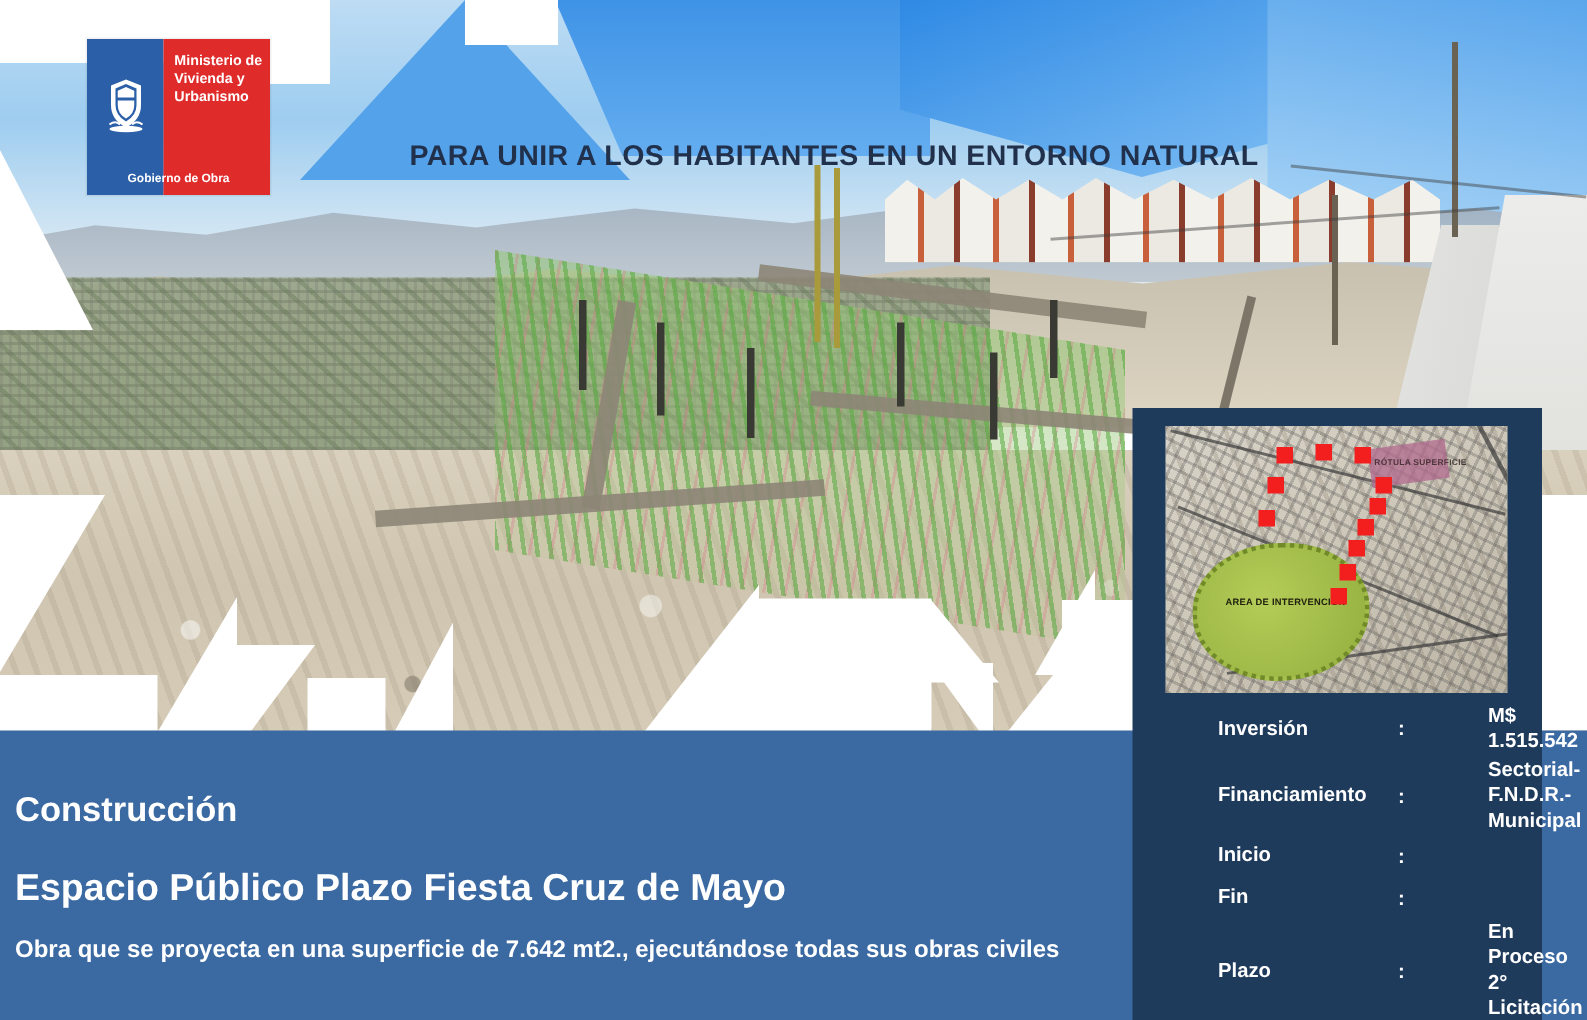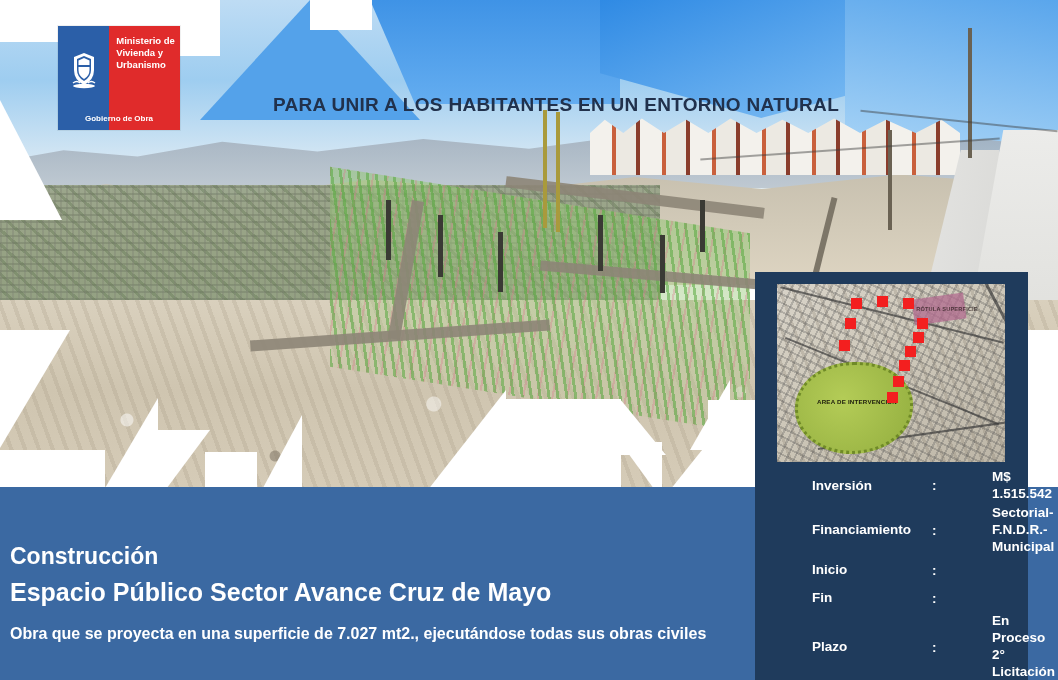--- a/index.html
+++ b/index.html
@@ -154,21 +154,21 @@
   .footer{
     position:absolute;left:0;top:487px;width:1058px;height:193px;
     background:#3b69a2;
   }
   .city-name{
     position:absolute;left:8px;top:492px;
     font-size:48px;font-weight:bold;letter-spacing:.5px;
     color:#2b4f7e;line-height:1;
   }
   .work-type{
-    position:absolute;left:10px;top:545px;
+    position:absolute;left:10px;top:528px;
     font-size:23px;font-weight:bold;color:#ffffff;line-height:1;
   }
   .work-name{
     position:absolute;left:10px;top:580px;
     font-size:25px;font-weight:bold;color:#ffffff;line-height:1;
   }
   .work-desc{
     position:absolute;left:10px;top:622px;width:735px;
     font-size:16px;font-weight:bold;color:#ffffff;line-height:1.45;
     text-align:justify;
@@ -318,22 +318,22 @@
         <div>Urbanismo</div>
       </div>
     </div>
     <div class="logo-gob">Gobierno de Obra</div>
   </div>
 
   <div class="subtitle">PARA UNIR A LOS HABITANTES EN UN ENTORNO NATURAL</div>
 
   <div class="footer"></div>
   <div class="work-type">Construcción</div>
-  <div class="work-name">Espacio Público Sector Avance Cruz de Mayo</div>
-  <div class="work-desc">Obra que se proyecta en una superficie de 7.027 mt2., ejecutándose todas sus obras civiles</div>
+  <div class="work-name">Espacio Público Plazo Fiesta Cruz de Mayo</div>
+  <div class="work-desc">Obra que se proyecta en una superficie de 7.642 mt2., ejecutándose todas sus obras civiles</div>
 
   <div class="panel">
 
     <div class="map-thumb">
       <div class="map-rd" style="left:0;top:30px;width:230px;transform:rotate(14deg);"></div>
       <div class="map-rd" style="left:0;top:96px;width:230px;transform:rotate(22deg);"></div>
       <div class="map-rd" style="left:40px;top:150px;width:200px;transform:rotate(-8deg);"></div>
       <div class="map-rd" style="left:120px;top:0px;width:180px;height:3px;transform:rotate(62deg);"></div>
 
       <div class="map-pink"></div>

